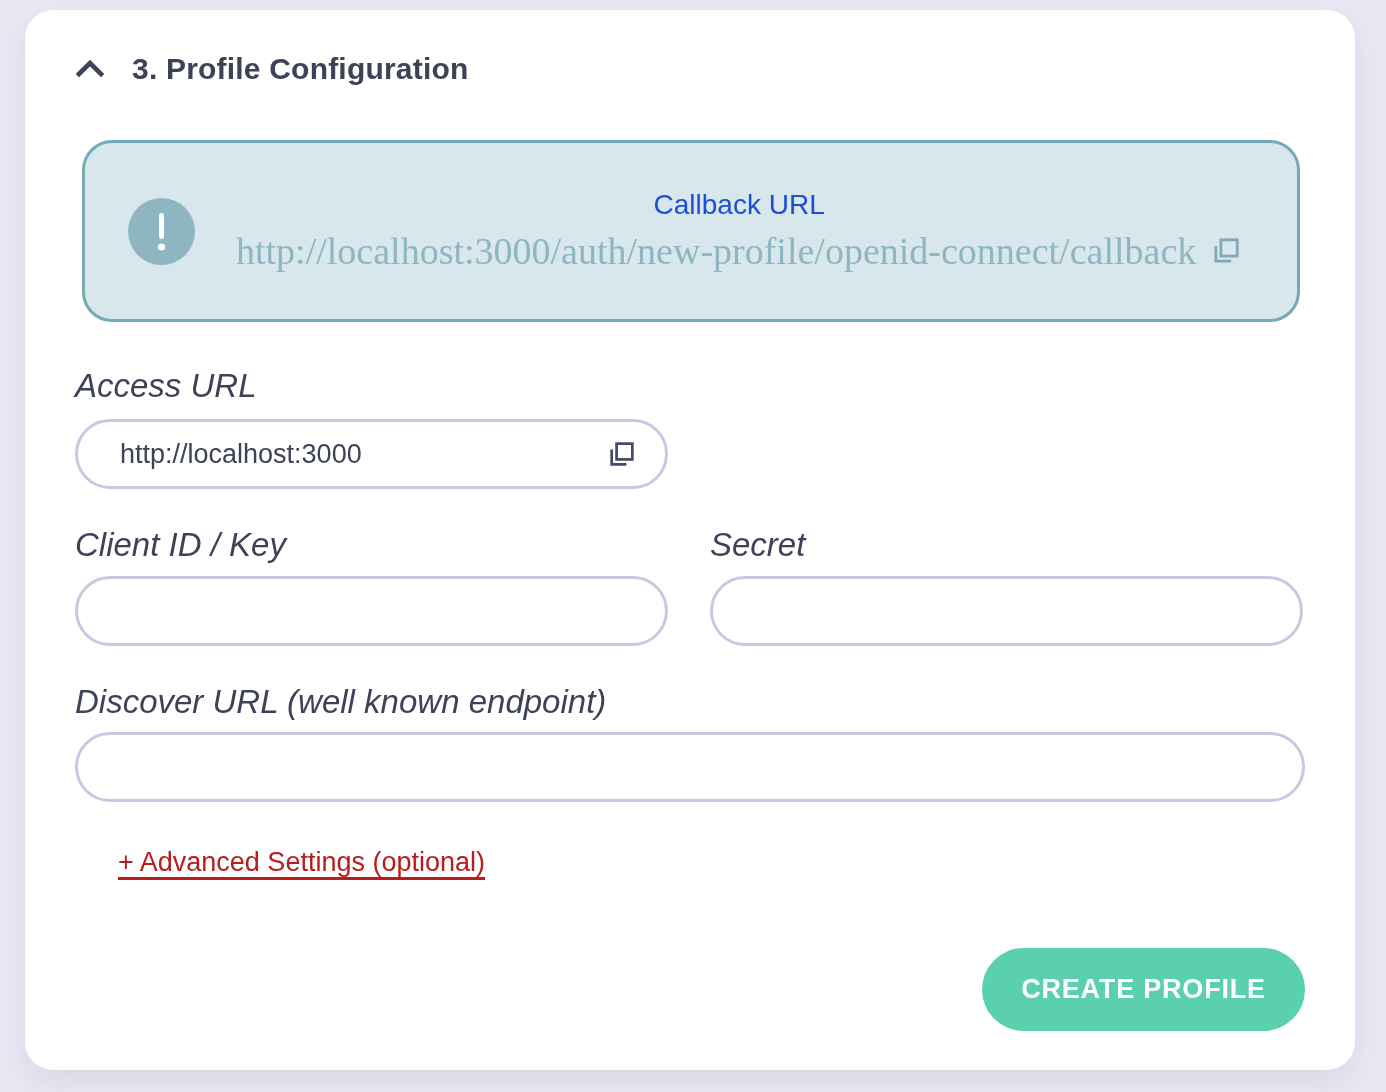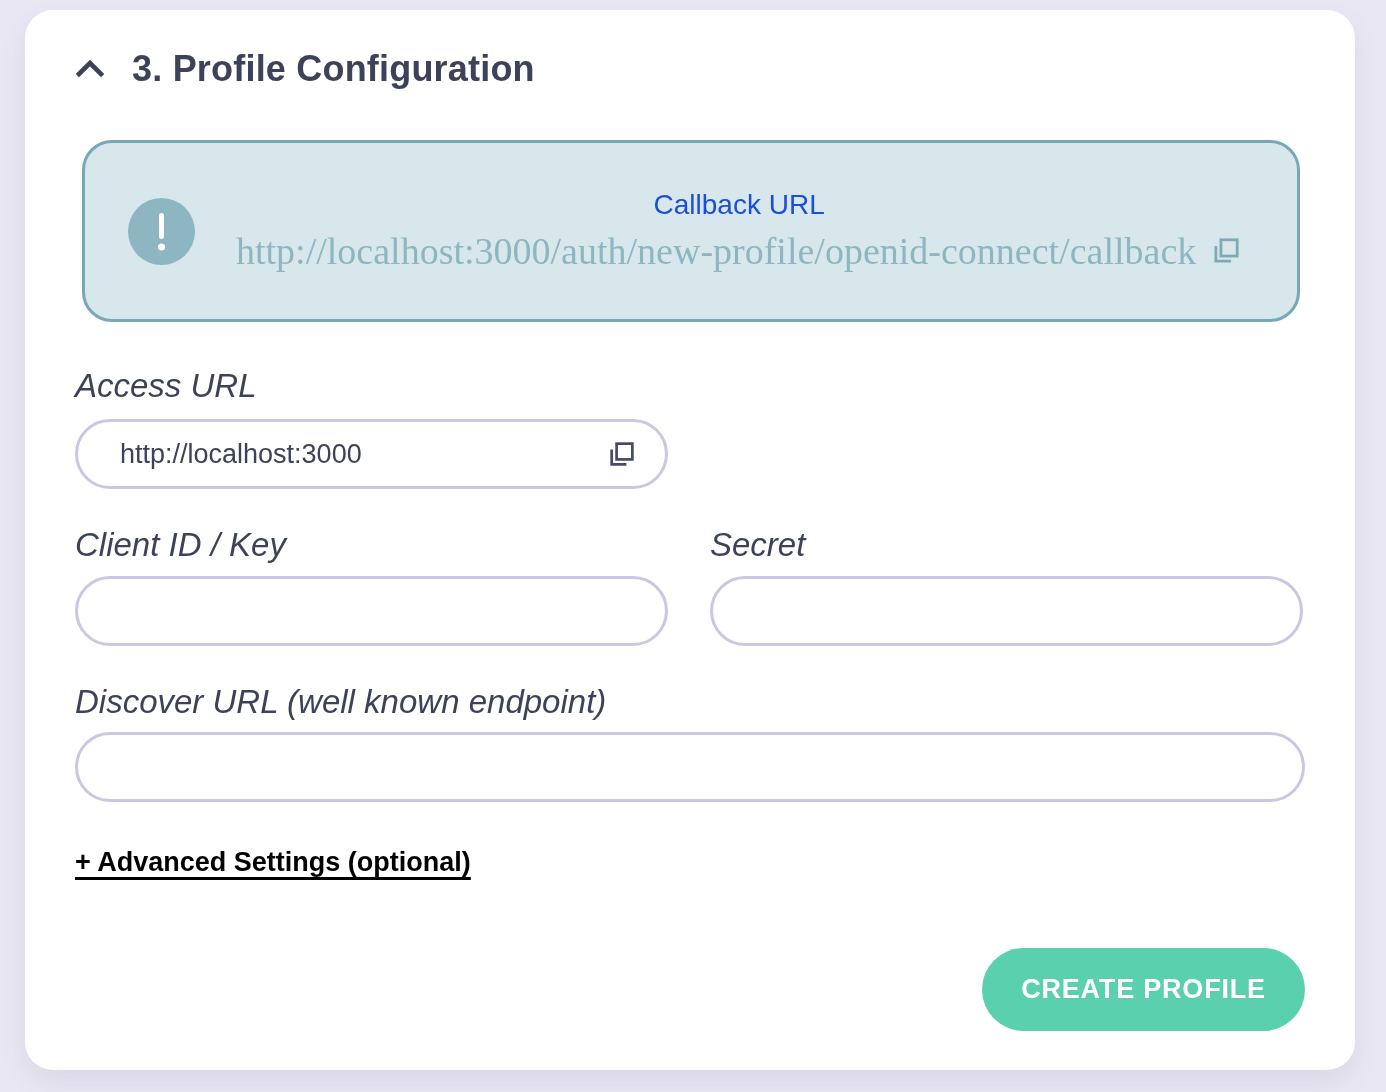--- a/index.html
+++ b/index.html
@@ -19,21 +19,21 @@
     padding: 42px 50px 0 50px;
     box-shadow: 0 12px 26px rgba(95, 92, 135, 0.10);
   }
   
   .header { display: flex; align-items: center; gap: 27px; height: 34px; }
   .collapse-btn {
     background: none; border: 0; padding: 0; cursor: pointer;
     display: flex; align-items: center; color: #3d4258;
   }
   .section-title {
-    font-size: 36px; font-weight: 700; color: #3d4258; letter-spacing: 0.2px;
+    font-size: 30px; font-weight: 700; color: #3d4258; letter-spacing: 0.2px;
   }
   
   .banner {
     margin: 54px 5px 0 7px;
     height: 182px;
     background: #d7e7eb;
     border: 3px solid #76a9b7;
     border-radius: 30px;
     display: flex; align-items: center;
     padding-left: 43px;
@@ -74,23 +74,23 @@
   .access-pill { width: 593px; }
   .two-col { display: flex; gap: 42px; margin-top: 40px; }
   .col { width: 593px; }
   .col .field-label { margin-top: 0; }
   .col .pill { margin-top: 16px; }
   .discover-label { margin-top: 40px; }
   .discover-pill { margin-top: 15px; width: 100%; }
   
   .advanced-link {
     display: inline-block; margin-top: 45px;
-    font-size: 27px; font-weight: 700; color: #000000;
+    font-size: 27px; font-weight: 400; color: #b91c1c;
     text-decoration: underline; text-decoration-thickness: 2.5px;
-    text-underline-offset: 6px; cursor: pointer;
+    text-underline-offset: 6px; cursor: pointer; margin-left: 43px;
   }
   .actions { margin-top: 70px; text-align: right; }
   .create-btn {
     width: 323px; height: 83px;
     border: none; border-radius: 42px;
     background: #5ad0ae; color: #ffffff;
     font-family: inherit; font-size: 27px; font-weight: 700;
     letter-spacing: 0.8px; cursor: pointer;
   }
 </style>

